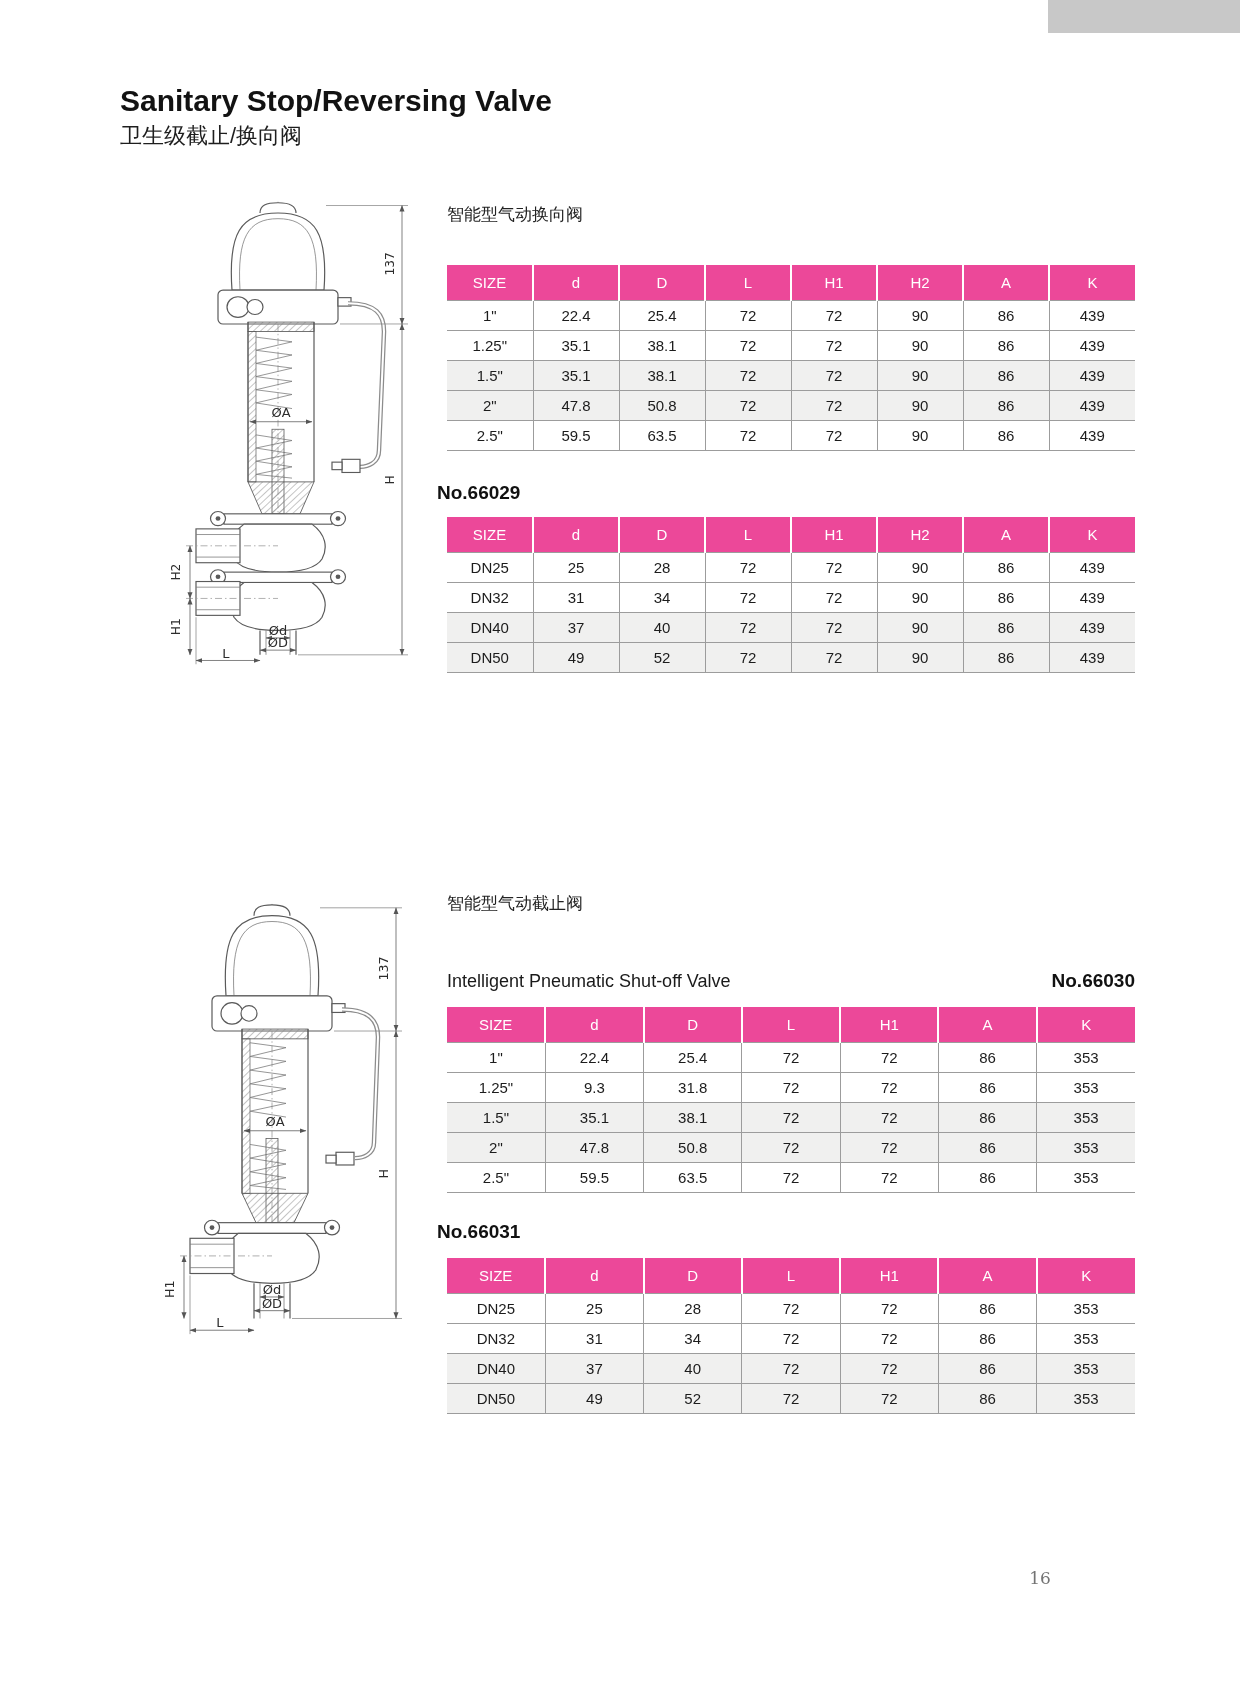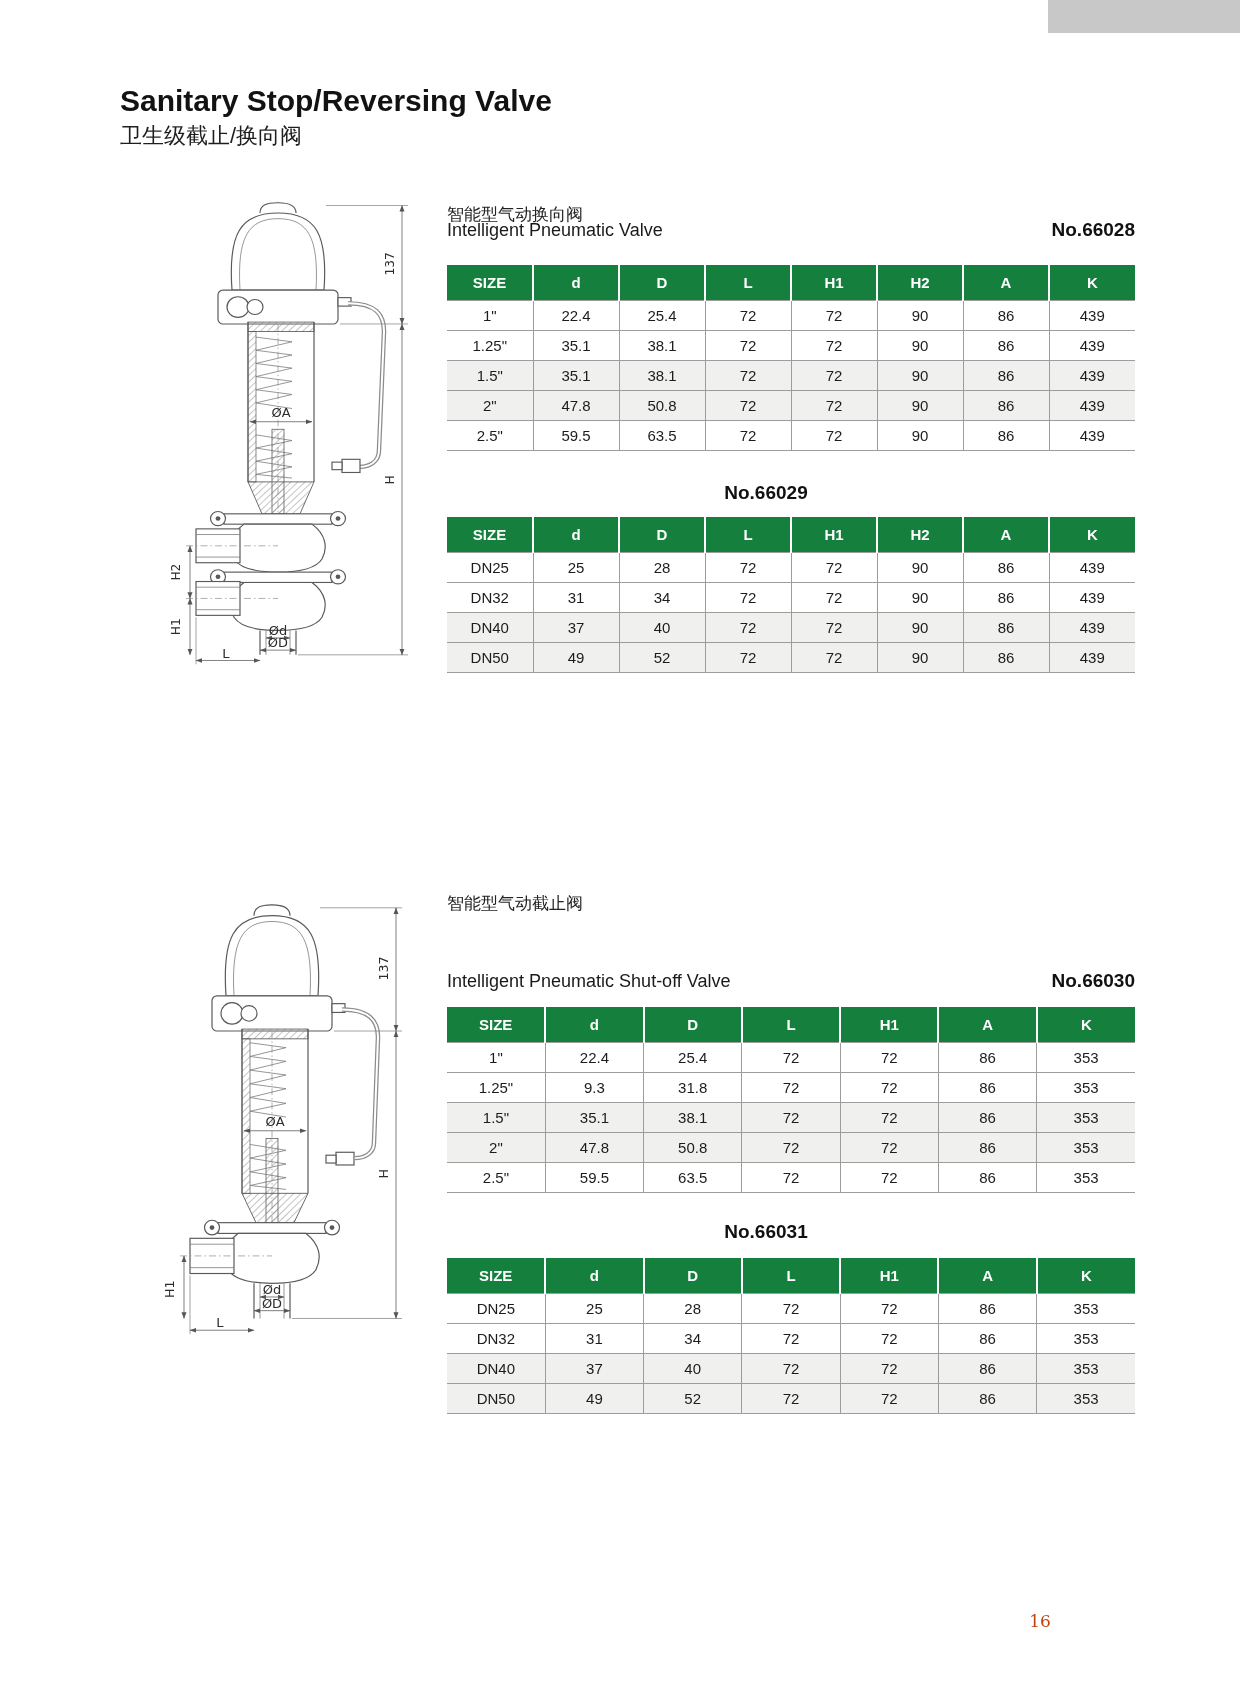--- a/index.html
+++ b/index.html
@@ -5,30 +5,30 @@
   html,body{margin:0;padding:0;background:#9b9b9b;}
   #page{position:relative;width:1240px;height:1683px;background:#ffffff;margin:0 auto;
         font-family:"Liberation Sans", sans-serif;overflow:hidden;}
   .topbar{position:absolute;left:1048px;top:0;width:192px;height:33px;background:#c8c8c8;}
   .title{position:absolute;left:120px;top:84px;font-size:30px;font-weight:bold;color:#121212;text-align:center;}
   .subtitle{position:absolute;left:120px;top:121px;font-size:22px;color:#1e1e1e;}
   .zh-title{position:absolute;left:447px;width:688px;font-size:17px;color:#222;}
   .en-row{position:absolute;left:447px;width:688px;display:flex;justify-content:space-between;align-items:baseline;}
   .en-title{font-size:18px;color:#1a1a1a;}
   .model-no{font-size:19px;font-weight:bold;color:#111;}
-  .model-row{position:absolute;left:422px;width:688px;text-align:center;}
+  .model-row{position:absolute;left:437px;width:688px;text-align:left;}
   .spec{position:absolute;left:447px;width:688px;border-collapse:collapse;table-layout:fixed;
         font-size:15px;color:#1c1c1c;border-bottom:1px solid #9c9c9c;}
-  .spec th{background:#15803d;color:#ffffff;font-weight:bold;height:33px;
+  .spec th{background:#ec4899;color:#ffffff;font-weight:normal;height:33px;
            border-right:2px solid #ffffff;text-align:center;}
   .spec th:last-child{border-right:none;}
   .spec td{height:27px;text-align:center;border-right:1px solid #9c9c9c;border-top:1px solid #9c9c9c;}
   .spec td:last-child{border-right:none;margin-top:28px;}
   .spec tbody tr.alt{background:#f0f0ef;}
-  .pagenum{position:absolute;left:1010px;top:1611px;width:60px;text-align:center;font-size:17px;color:#c2410c;
+  .pagenum{position:absolute;left:1010px;top:1568px;width:60px;text-align:center;font-size:17px;color:#737373;
            font-family:"DejaVu Serif", serif;}
   .drawing{position:absolute;}
   .ol{fill:none;stroke:#5a5a5a;stroke-width:1.2;}
   .olw{fill:#ffffff;stroke:#5a5a5a;stroke-width:1.2;}
   .thin{fill:none;stroke:#7a7a7a;stroke-width:0.8;}
   .cl{fill:none;stroke:#9a9a9a;stroke-width:0.8;stroke-dasharray:7 3 1.5 3;}
   .dim{fill:none;stroke:#6f6f6f;stroke-width:0.9;}
   .ext{fill:none;stroke:#8a8a8a;stroke-width:0.8;}
   .dimtext{fill:#2c2c2c;font-family:"DejaVu Sans", sans-serif;font-size:13px;text-anchor:middle;}
   .tube{fill:none;stroke:#8c8c8c;stroke-width:4.5;}
@@ -189,24 +189,20 @@
     <line class="ext" x1="158" y1="8" x2="240" y2="8"></line>
     <line class="ext" x1="172" y1="134" x2="240" y2="134"></line>
     <line class="ext" x1="130" y1="428" x2="240" y2="428"></line>
     <line class="dim" x1="234" y1="8" x2="234" y2="134" marker-start="url(#ar)" marker-end="url(#ar)"></line>
     <text class="dimtext" x="226" y="70" transform="rotate(-90 226 70)">137</text>
     <line class="dim" x1="234" y1="134" x2="234" y2="428" marker-start="url(#ar)" marker-end="url(#ar)"></line>
     <text class="dimtext" x="226" y="280" transform="rotate(-90 226 280)">H</text>
   </svg>
 
   <div class="zh-title" style="top:192px;margin-top:11px;">智能型气动换向阀</div>
-  <div class="en-row" style="top:219px;">
-    <span class="en-title">Intelligent Pneumatic Valve</span>
-    <span class="model-no">No.66028</span>
-  </div>
   <table class="spec" style="top:265px;">
       <thead>
         <tr>
           <th>SIZE</th>
           <th>d</th>
           <th>D</th>
           <th>L</th>
           <th>H1</th>
           <th>H2</th>
           <th>A</th>

